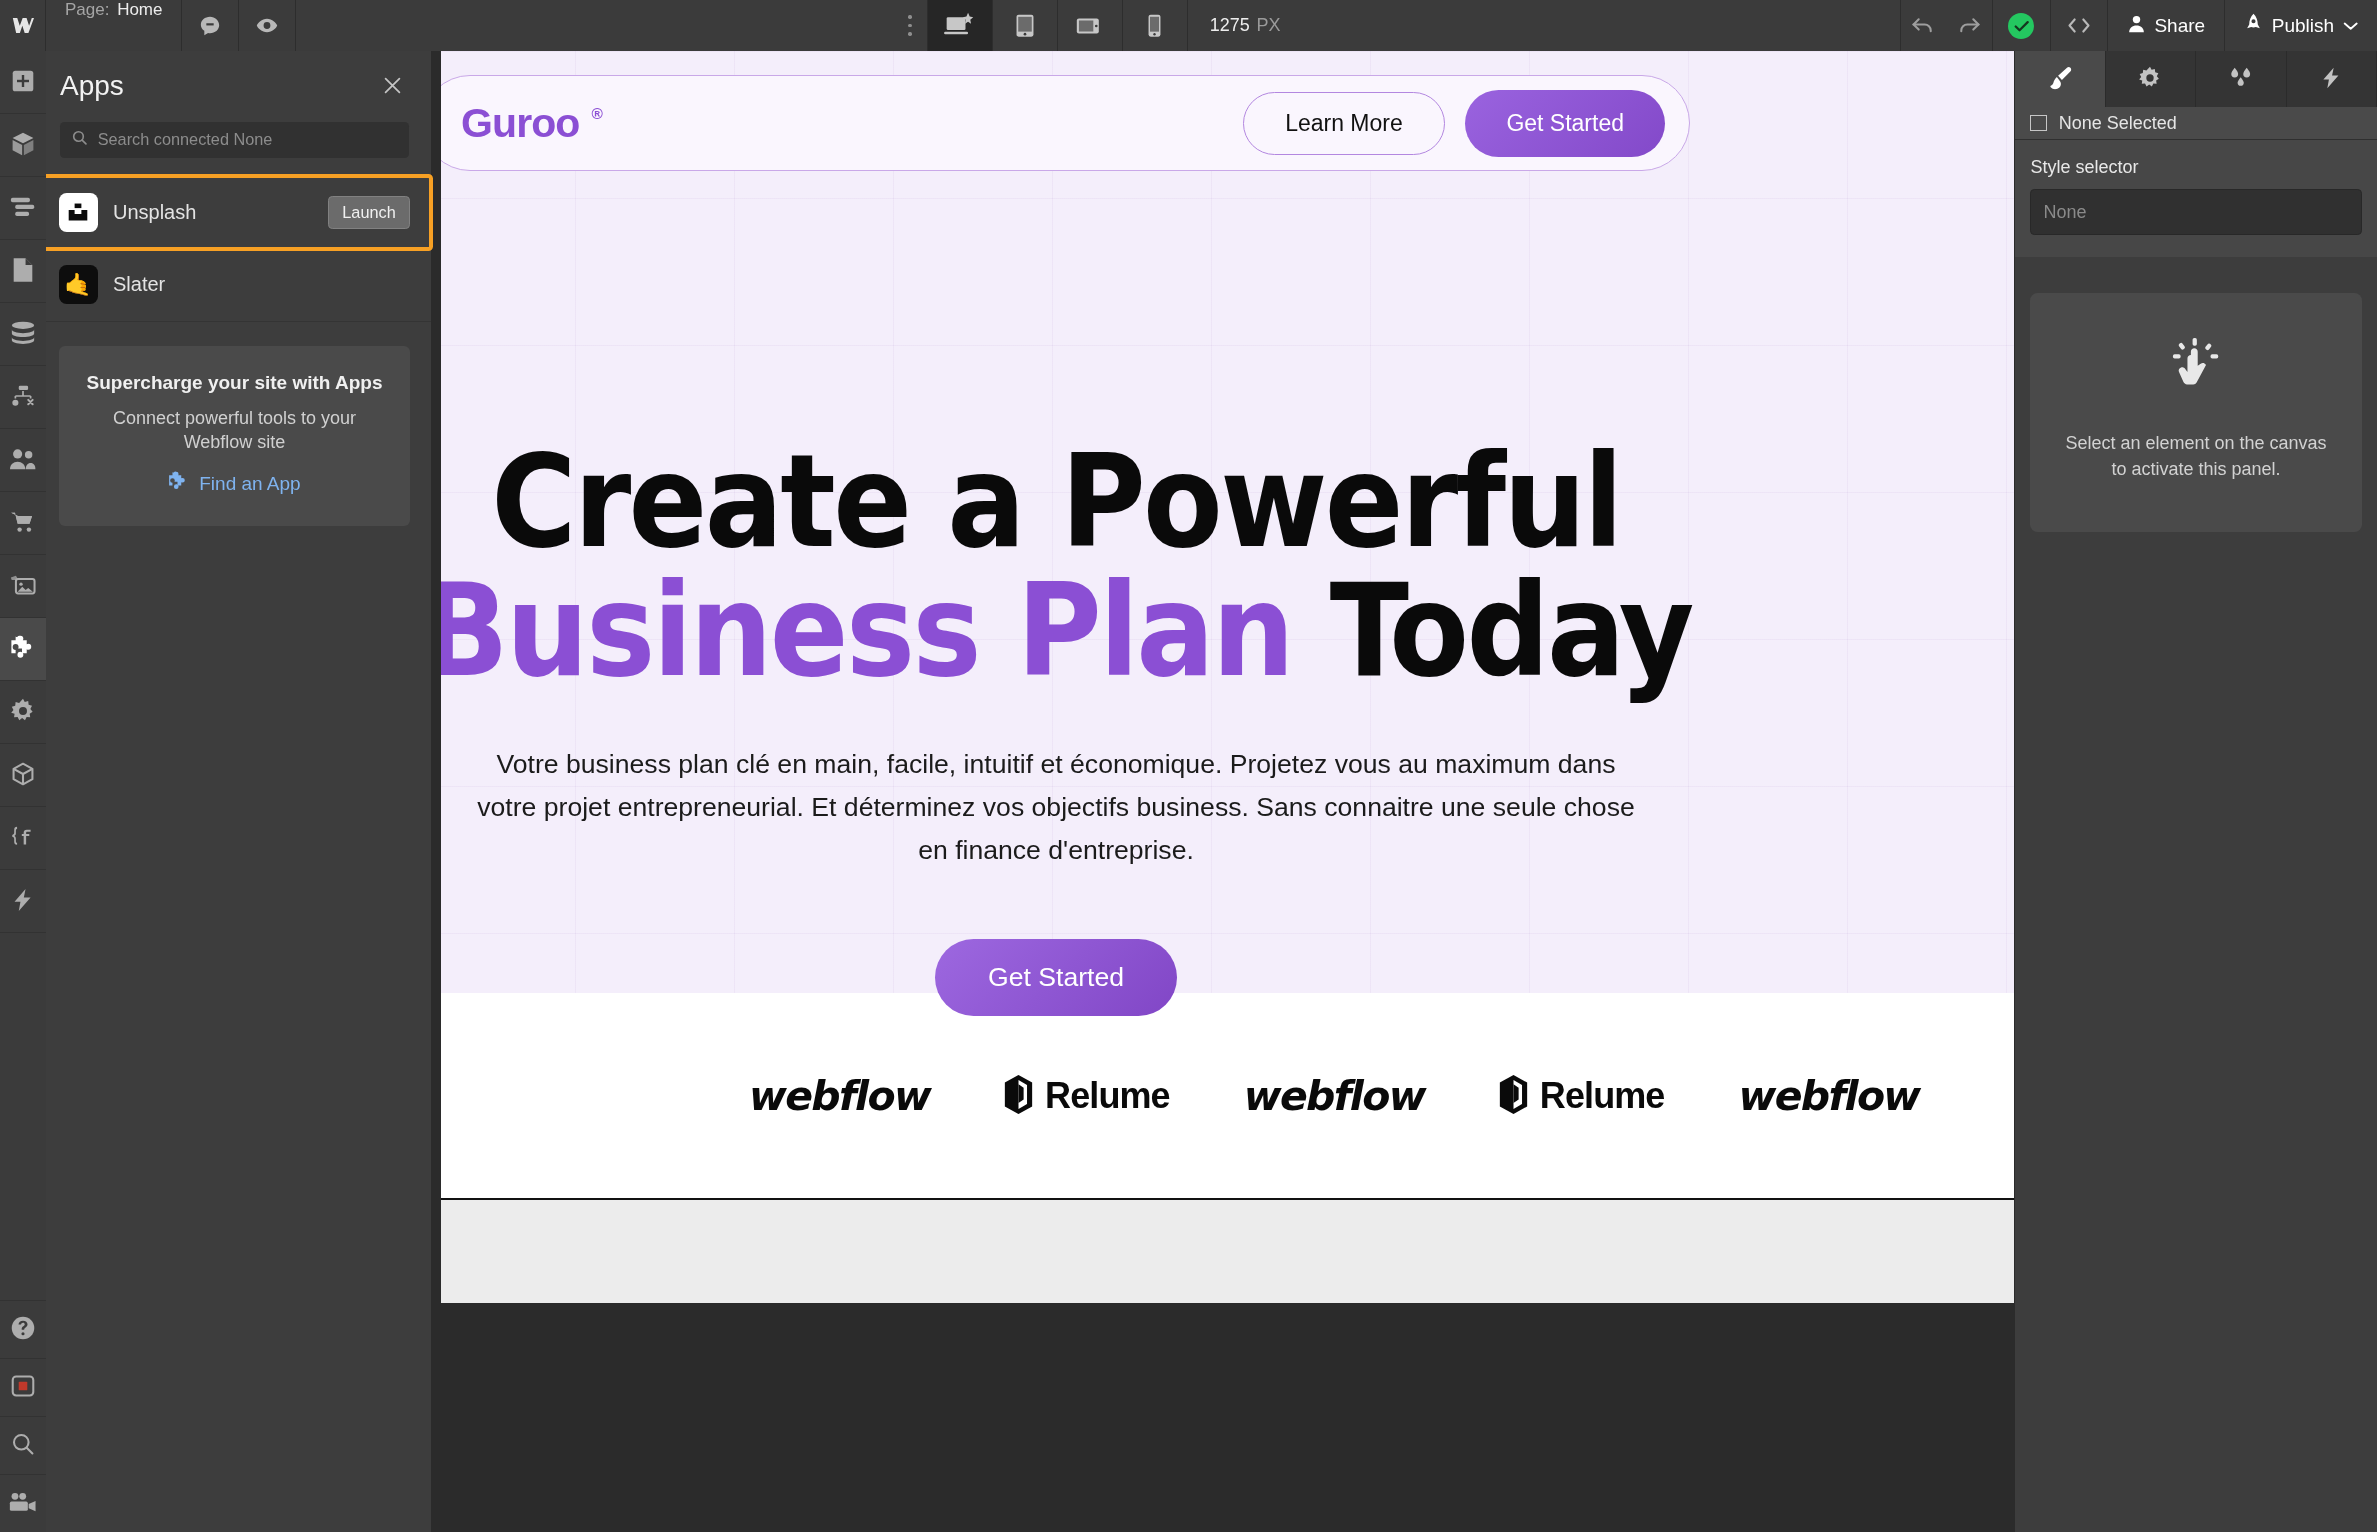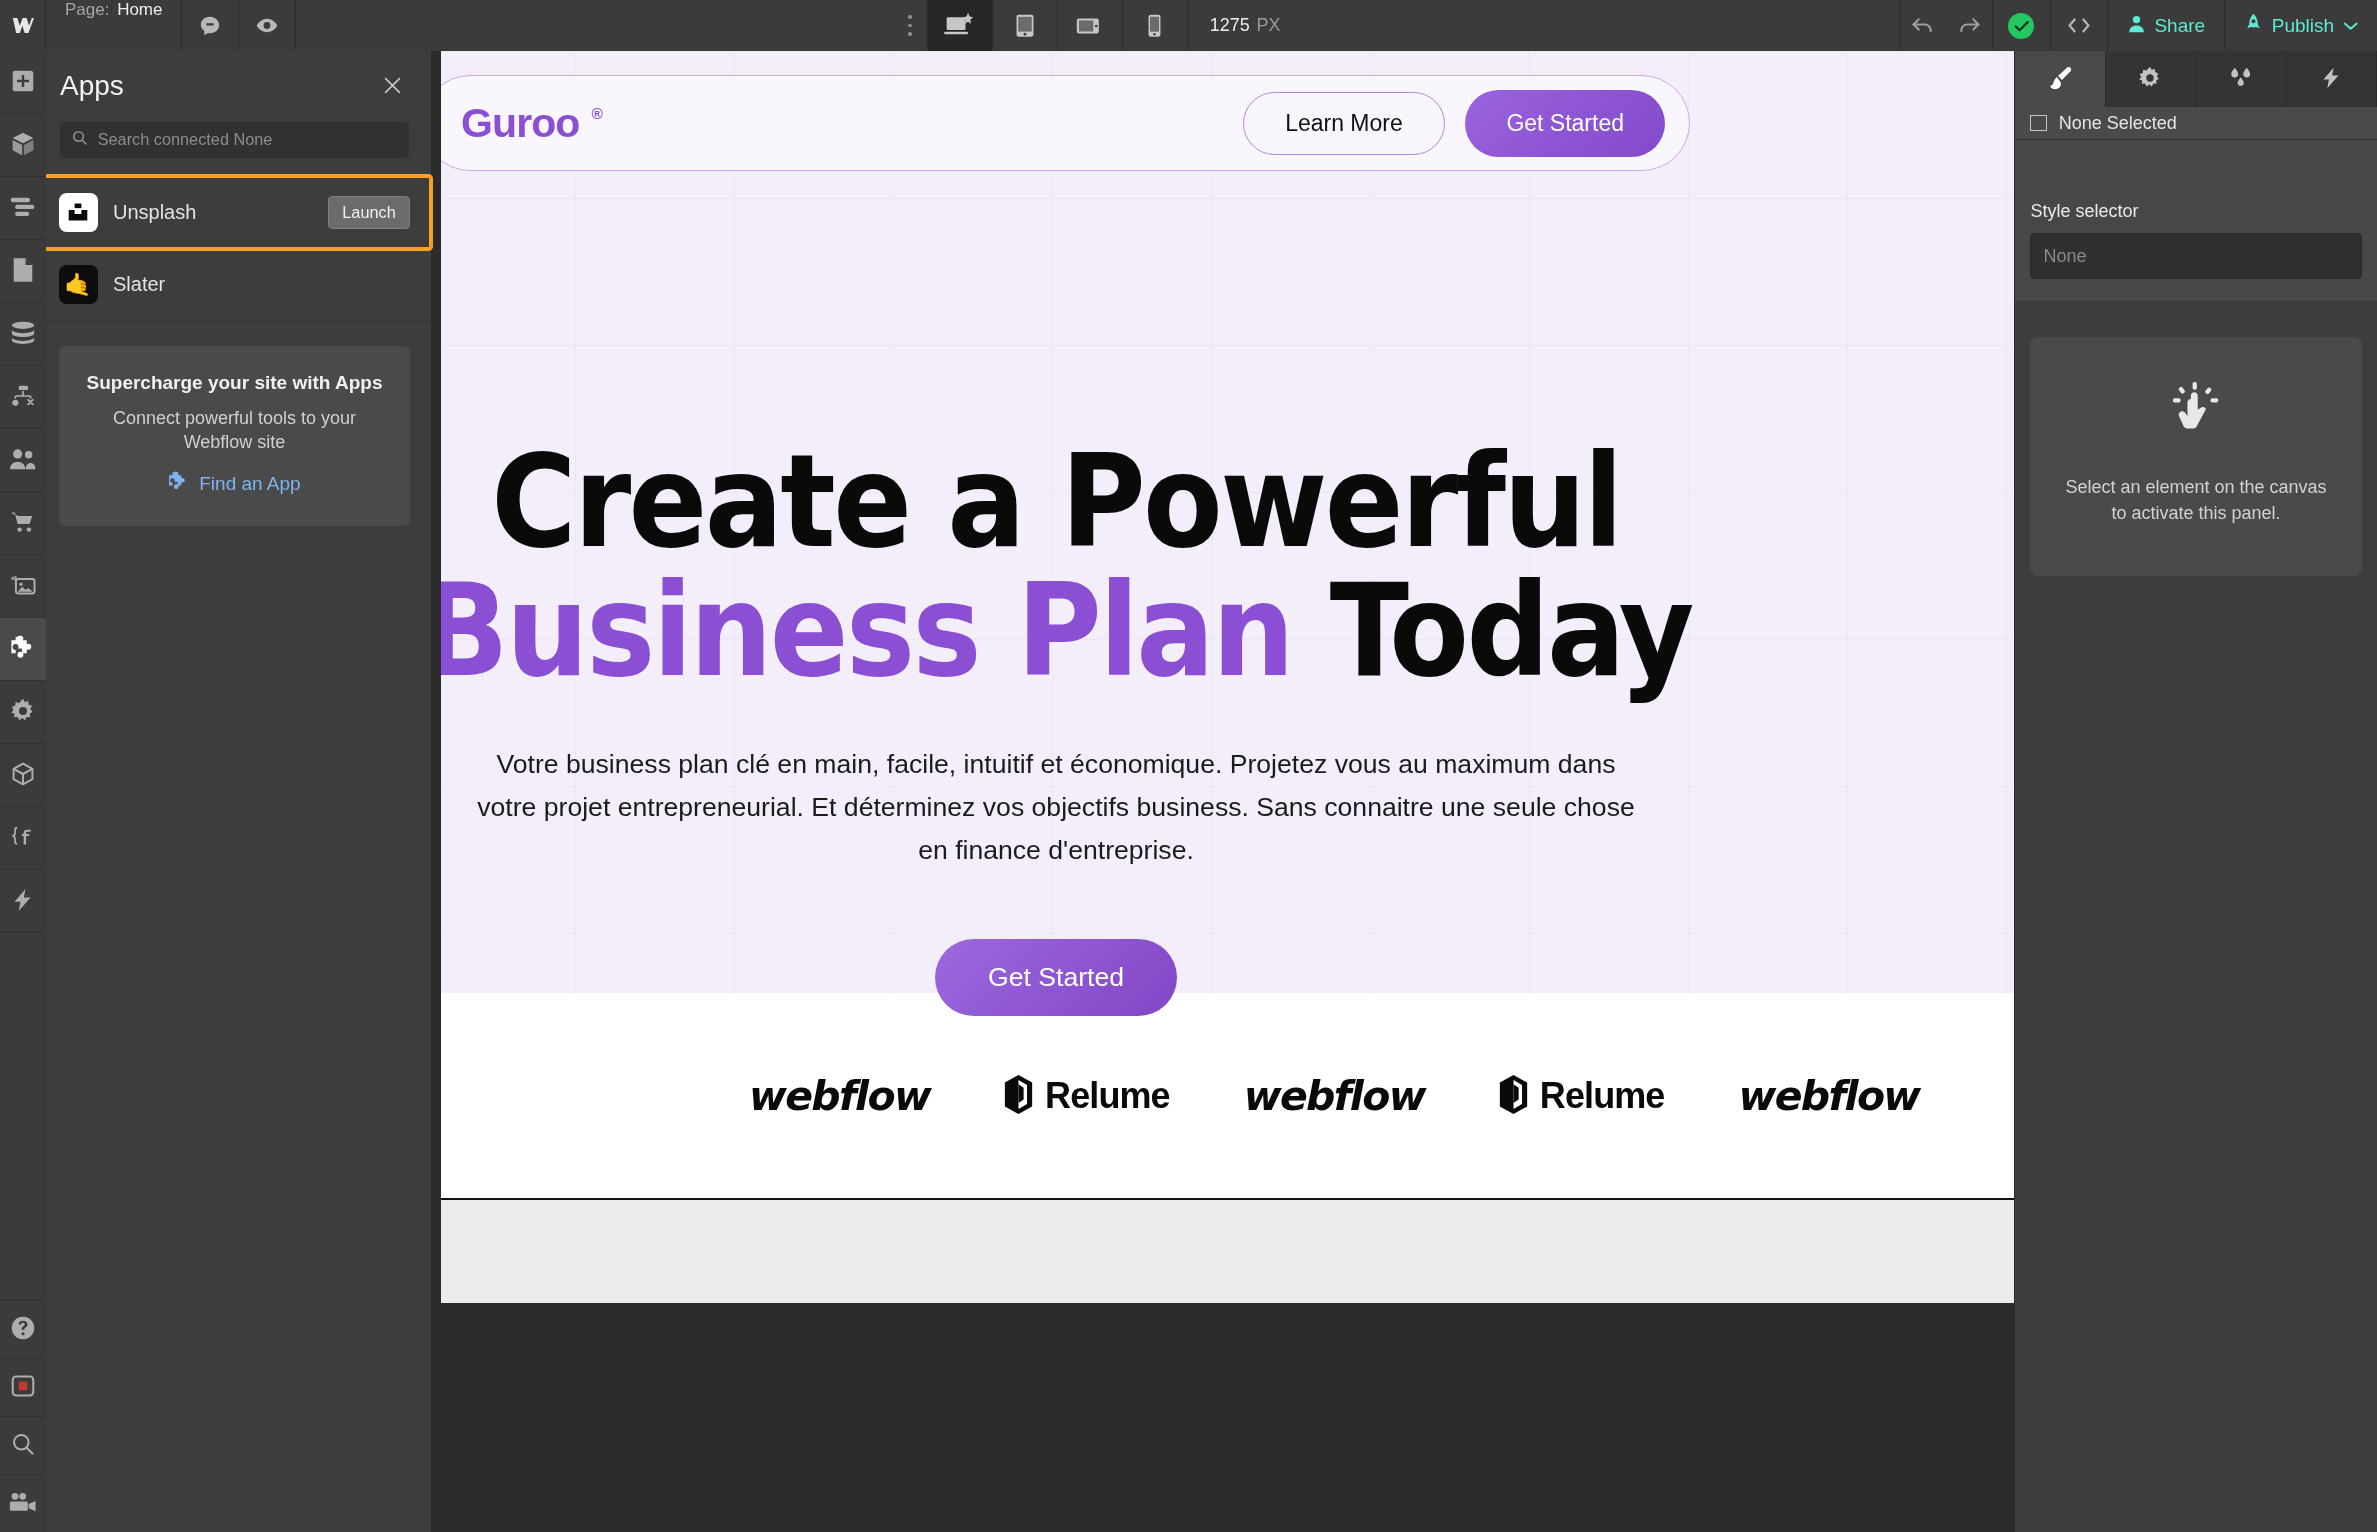--- a/index.html
+++ b/index.html
@@ -56,21 +56,21 @@
   }
   .tb-size .num { color: #ededed; }
   .tb-size .unit { color: #9a9a9a; }
   .tb-right { display: flex; align-items: stretch; }
   .tb-right > div { display: flex; align-items: center; justify-content: center; }
   .tb-undo, .tb-redo { width: 46px; color: #9e9e9e; }
   .tb-sep { border-left: 0.9px solid #2d2d2d; }
   .tb-status { width: 58px; }
   .tb-code { width: 57px; color: #b9b9b9; border-left: 0.9px solid #2d2d2d; }
   .tb-share, .tb-publish {
-    gap: 8.6px; padding: 0 19px; color: #5eead4; font-size: 19px;
+    gap: 8.6px; padding: 0 19px; color: #ffffff; font-size: 19px;
     border-left: 0.9px solid #2d2d2d;
   }
   .check-circle {
     width: 26px; height: 26px; border-radius: 50%; background: #24c760;
     display: flex; align-items: center; justify-content: center;
   }
 
   
   .rail {
     position: absolute; top: 51px; left: 0;
@@ -259,21 +259,21 @@
   }
   .rp-tab.active { background: #4a4a4a; color: #ffffff; }
   .rp-selrow {
     height: 33px; display: flex; align-items: center; gap: 12px;
     padding: 0 15.4px; background: #4a4a4a;
     border-bottom: 0.9px solid #2f2f2f;
   }
   .sq-icon { width: 16.3px; height: 16.3px; border: 1.7px solid #c6c6c6; }
   .rp-selrow span { color: #e5e5e5; font-size: 18px; }
   .rp-style { padding: 17px 15.4px 22px 15.4px; background: #474747; }
-  .rp-style-label { color: #e8e8e8; font-size: 18px; margin-bottom: 11px; margin-top: 44px; }
+  .rp-style-label { color: #e8e8e8; font-size: 18px; margin-bottom: 11px; }
   .rp-style-input {
     background: #303030; border: 0.9px solid #282828; border-radius: 4.3px;
     height: 46px; display: flex; align-items: center; padding: 0 12px;
     color: #8a8a8a; font-size: 18px;
   }
   .rp-empty-wrap { padding: 36px 15.4px 0 15.4px; background: #3d3d3d; }
   .rp-empty {
     background: #4a4a4a; border-radius: 7.7px;
     padding: 45px 29px 50px 29px;
     text-align: center;

